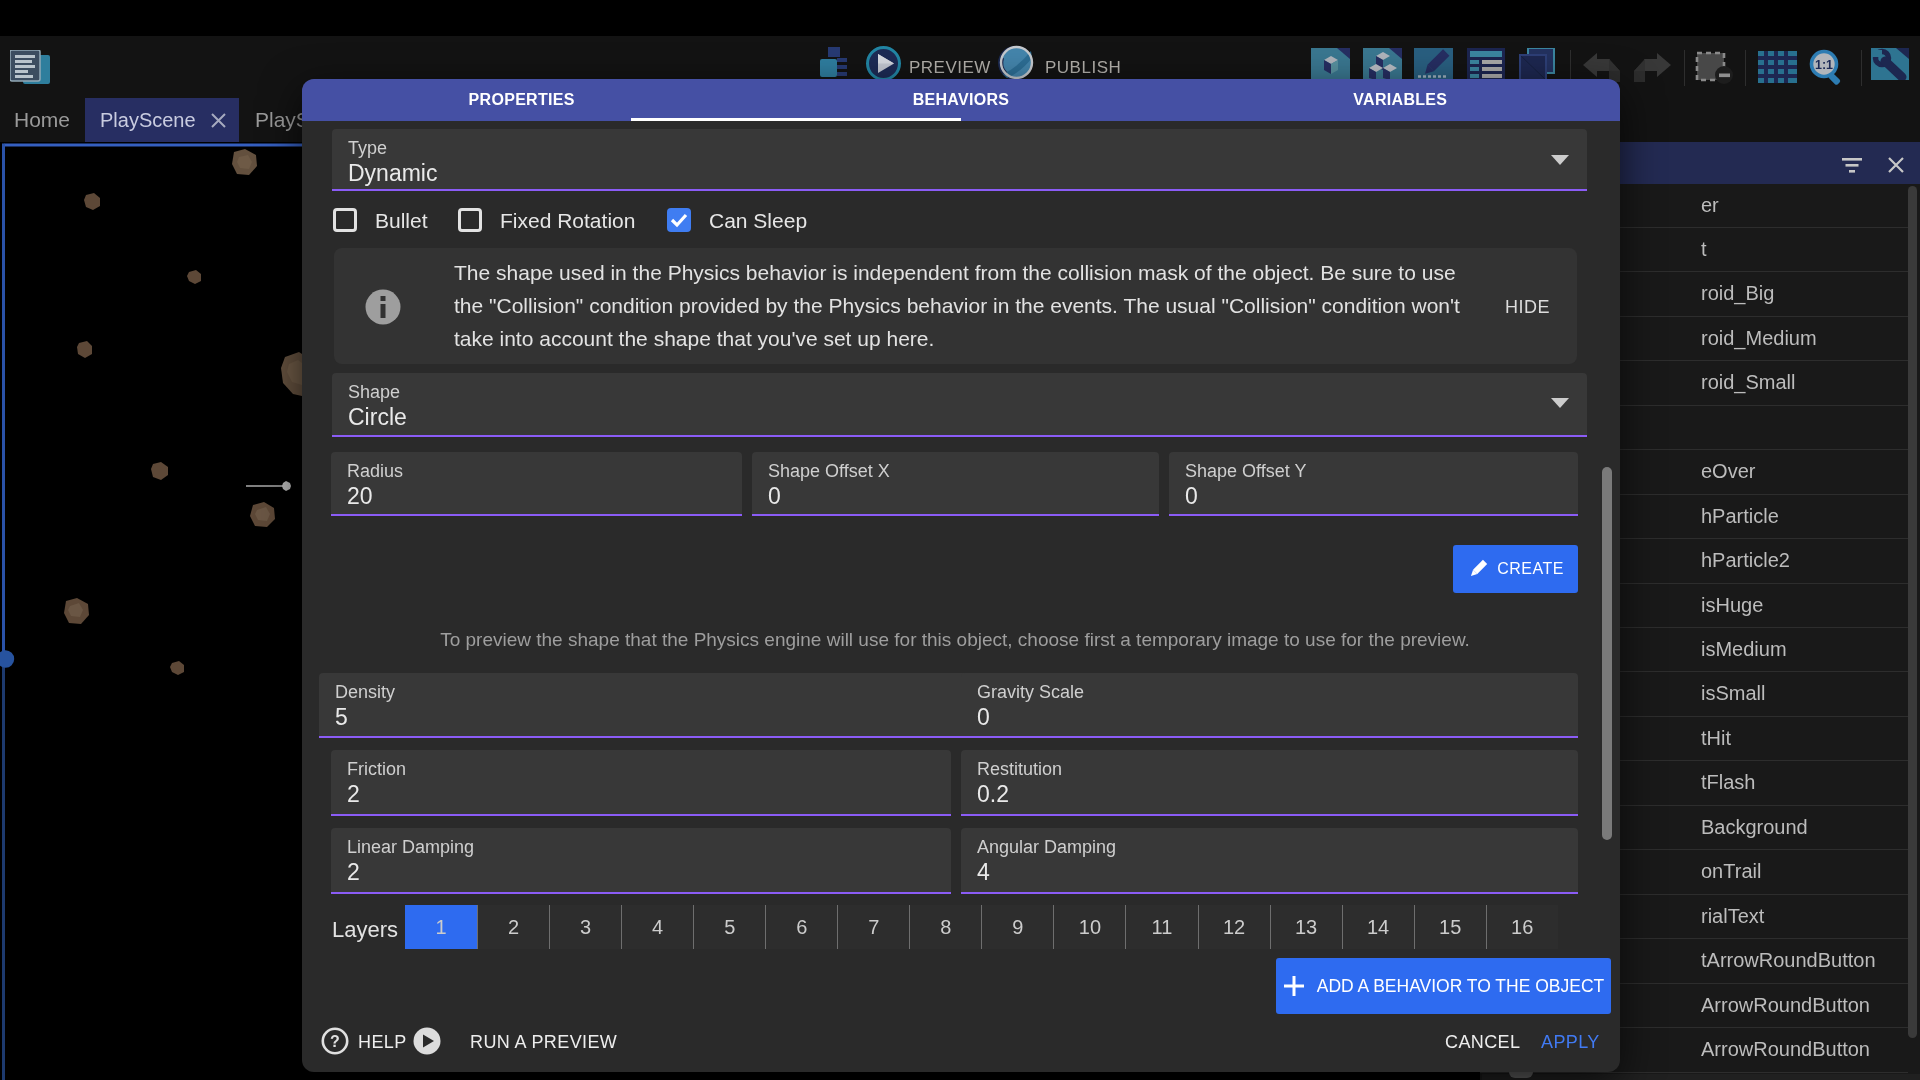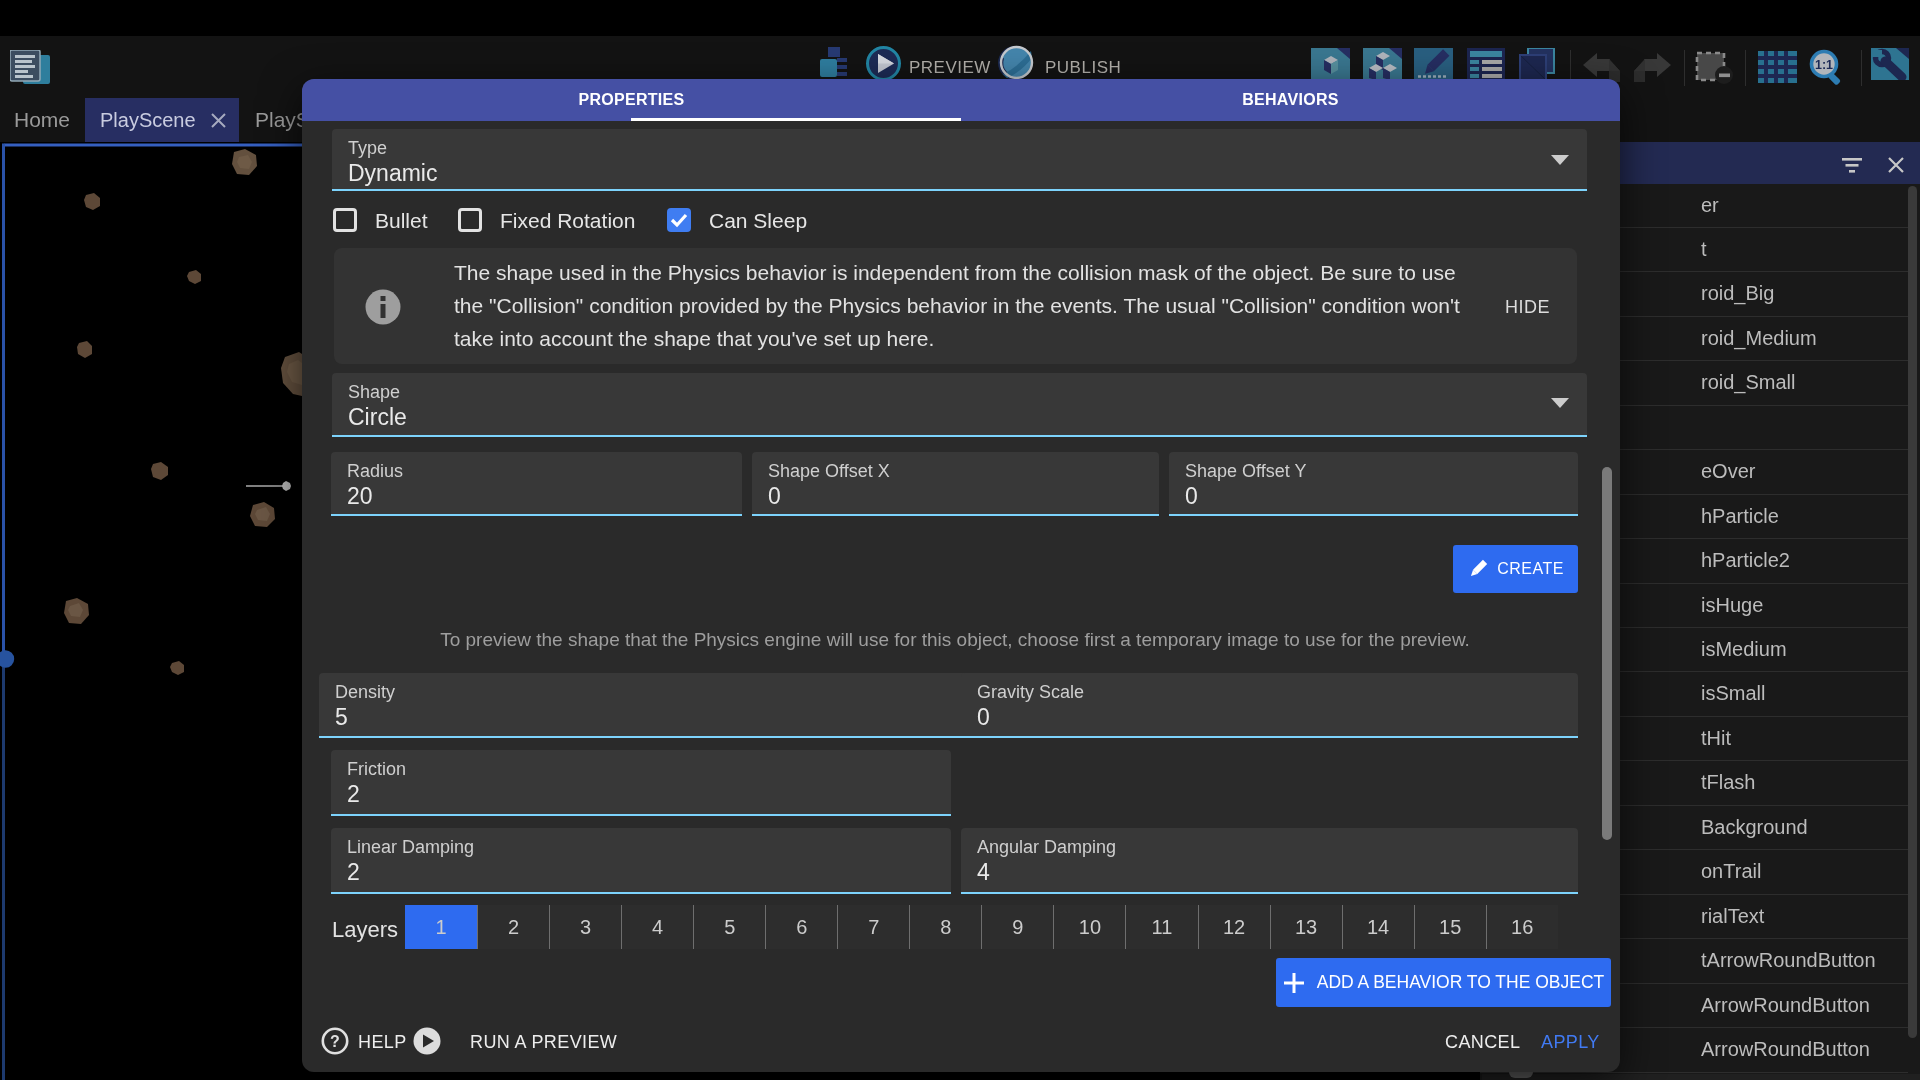--- a/index.html
+++ b/index.html
@@ -23,36 +23,36 @@
   #rphead{left:1480px;top:106px;width:440px;height:42px;background:#232a52;}
   .orow{left:1560px;width:440px;height:28px;color:#bcbcbc;font-size:20px;}
   .osep{left:1480px;width:428px;height:1px;background:#2d2d2d;}
   #searchbar{left:1482px;top:1038px;width:438px;height:42px;background:#202020;}
   #searchtxt{left:1496px;top:1048px;color:#585858;font-size:21px;}
   
   #modal{left:302px;top:43px;width:1318px;height:993px;background:#2a2a2a;border-radius:12px;box-shadow:0 12px 40px rgba(0,0,0,0.65);}
   #mtabs{left:302px;top:43px;width:1318px;height:42px;background:#4550a4;border-radius:12px 12px 0 0;display:flex;}
   .mtab{flex:1;display:flex;align-items:center;justify-content:center;color:#fff;font-size:16px;font-weight:bold;letter-spacing:0.3px;}
   #munder{left:631px;top:82px;width:330px;height:3px;background:#fff;}
-  .field{background:#383838;border-bottom:2px solid #7dd3fc;border-radius:4px 4px 0 0;}
+  .field{background:#383838;border-bottom:2px solid #8b5cf6;border-radius:4px 4px 0 0;}
   .flabel{position:absolute;left:16px;top:9px;font-size:18px;color:#cfcfcf;}
   .fvalue{position:absolute;left:16px;top:31px;font-size:23px;color:#e9e9e9;}
   .caret{position:absolute;width:0;height:0;border-left:9px solid transparent;border-right:9px solid transparent;border-top:10px solid #cccccc;}
   .cb{width:24px;height:24px;border:3px solid #e2e2e2;border-radius:4px;}
   .cblabel{color:#e6e6e6;font-size:21px;}
   #infobox{left:334px;top:212px;width:1243px;height:116px;background:#333333;border-radius:8px;}
   #infotext{left:454px;top:220px;width:1010px;color:#e2e2e2;font-size:21px;line-height:33px;}
   #hide{left:1505px;top:261px;color:#dddddd;font-size:18px;letter-spacing:0.5px;}
   #helper{left:332px;top:593px;width:1246px;text-align:center;color:#9e9e9e;font-size:19px;}
   .blueb{background:#2e6bf0;color:#fff;}
   #layers-label{left:332px;top:881px;color:#e2e2e2;font-size:22px;}
   #layerstrip{left:405px;top:869px;width:1153px;height:44px;display:flex;background:#2d2d2d;}
   .lcell{width:72.06px;display:flex;align-items:center;justify-content:center;color:#cccccc;font-size:20px;border-left:1px solid #6e6e6e;}
   .lcell:first-child{border-left:none;}
-  #addbtn{left:1276px;top:922px;width:335px;height:49px;background:#2e6bf0;border-radius:3px;color:#fff;display:flex;align-items:center;justify-content:center;font-size:17.5px;white-space:nowrap;}
+  #addbtn{left:1276px;top:922px;width:335px;height:56px;background:#2e6bf0;border-radius:3px;color:#fff;display:flex;align-items:center;justify-content:center;font-size:17.5px;white-space:nowrap;}
   .footbtn{color:#ededed;font-size:18px;letter-spacing:0.4px;}
 </style>
 </head>
 <body>
 <div id="stage">
 
   <div class="abs" id="topbar"></div>
 
   <svg class="abs" style="left:10px;top:14px" width="42" height="36" viewBox="0 0 42 36">
     <rect x="13" y="5" width="27" height="29" rx="2" fill="#2e7e9d"></rect>
@@ -425,20 +425,21 @@
   <svg class="abs" style="left:1881px;top:1046px" width="26" height="28" viewBox="0 0 26 28">
     <circle cx="10" cy="10" r="8" fill="none" stroke="#6e6e6e" stroke-width="2.6"></circle>
     <line x1="16" y1="16" x2="24" y2="25" stroke="#6e6e6e" stroke-width="3"></line>
   </svg>
   <div class="abs" style="left:1509px;top:1036px;width:24px;height:6px;background:#606060;border-radius:0 0 12px 12px"></div>
 
   <div class="abs" id="modal"></div>
   <div class="abs" id="mtabs">
     <div class="mtab">PROPERTIES</div>
       <div class="mtab">BEHAVIORS</div>
+      <div class="mtab">VARIABLES</div>
   </div>
   <div class="abs" id="munder"></div>
 
   <div class="abs field" style="left:332px;top:93px;width:1255px;height:62px">
     <div class="flabel">Type</div>
     <div class="fvalue">Dynamic</div>
     <div class="caret" style="right:18px;top:26px"></div>
   </div>
 
   <div class="abs cb" style="left:333px;top:172px"></div>
@@ -496,20 +497,24 @@
     <div class="flabel">Density</div>
       <div class="fvalue">5</div>
   </div>
   <div class="abs field" style="left:961px;top:637px;width:617px;height:65px">
     <div class="flabel">Gravity Scale</div>
       <div class="fvalue">0</div>
   </div>
   <div class="abs field" style="left:331px;top:714px;width:620px;height:66px">
     <div class="flabel">Friction</div>
       <div class="fvalue">2</div>
+  </div>
+  <div class="abs field" style="left:961px;top:714px;width:617px;height:66px">
+    <div class="flabel">Restitution</div>
+      <div class="fvalue">0.2</div>
   </div>
   <div class="abs field" style="left:331px;top:792px;width:620px;height:66px">
     <div class="flabel">Linear Damping</div>
       <div class="fvalue">2</div>
   </div>
   <div class="abs field" style="left:961px;top:792px;width:617px;height:66px">
     <div class="flabel">Angular Damping</div>
       <div class="fvalue">4</div>
   </div>
 

